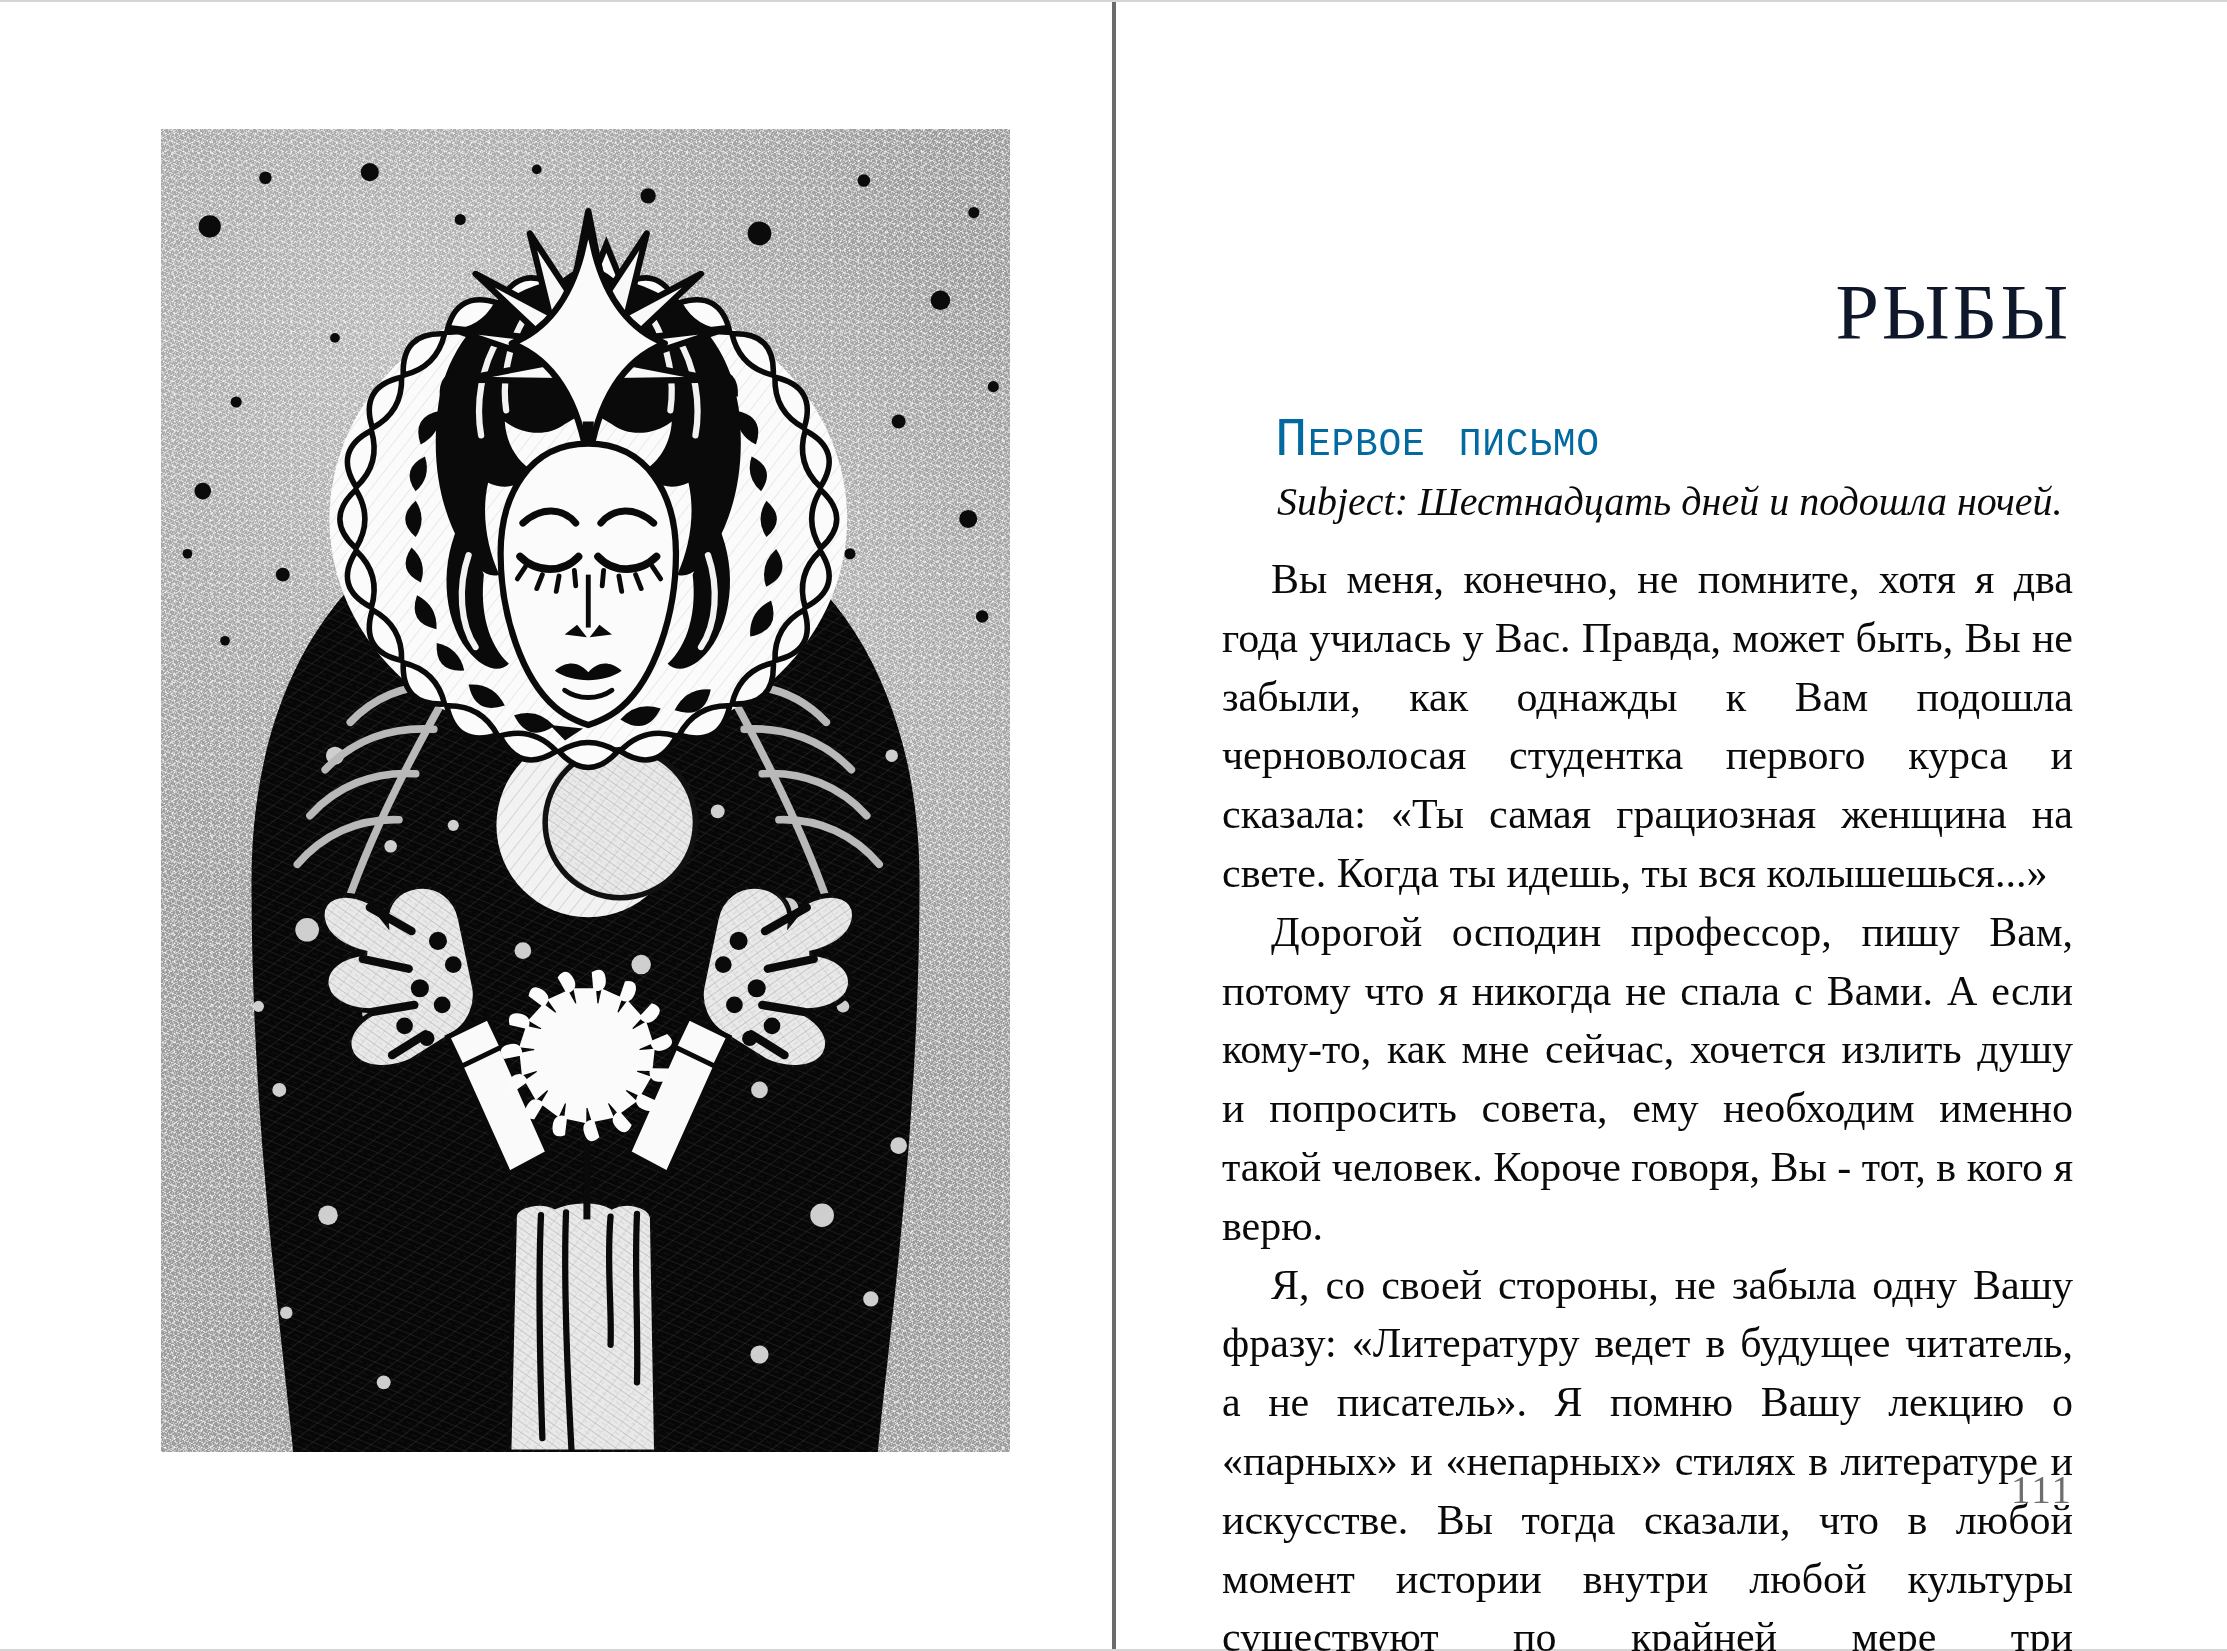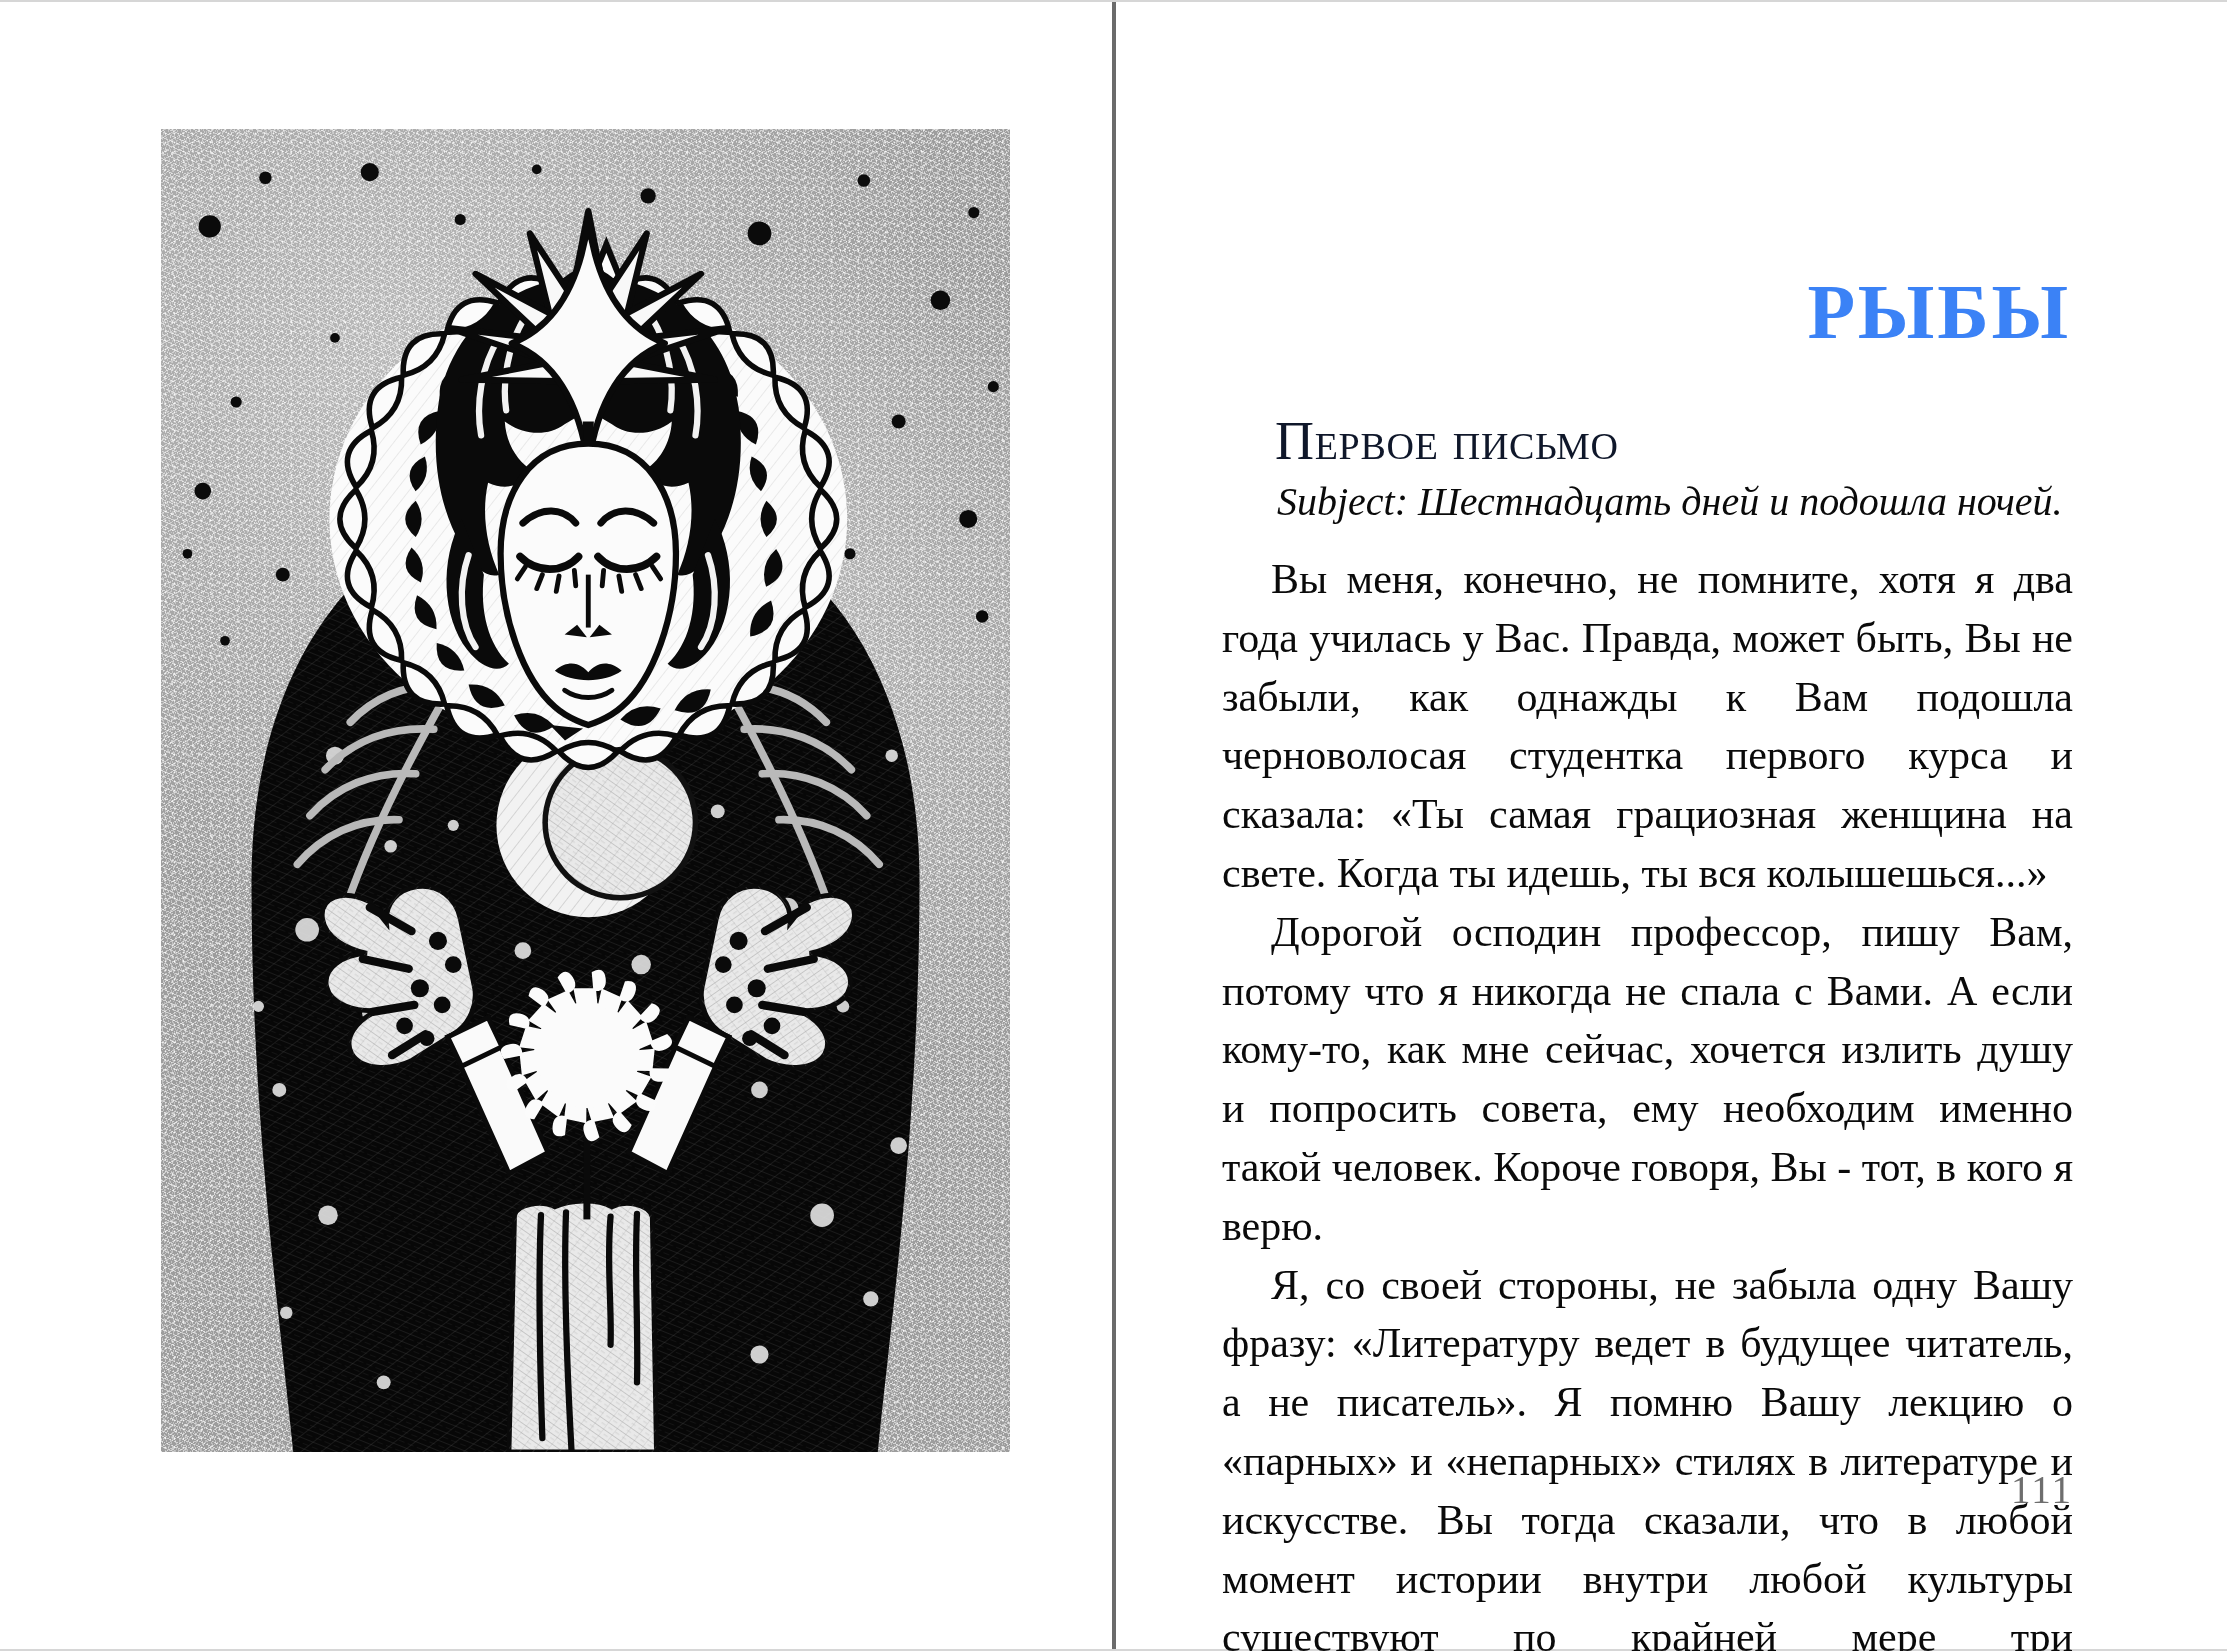--- a/index.html
+++ b/index.html
@@ -48,26 +48,26 @@
   }
 
   svg.art{position:absolute;inset:0;width:100%;height:100%;display:block;}
 
   
   .page-right{position:absolute;left:1117px;top:0;width:1111px;height:1651px;}
 
   .chapter-title{
     position:absolute;left:1222px;top:221px;width:849px;
     text-align:right;font-size:78px;line-height:1;letter-spacing:2.8px;
-    color:#3b82f6;font-weight:700;
+    color:#0f172a;font-weight:400;
   }
   .section-title{
     position:absolute;left:1275px;top:369px;width:835px;
-    font-size:54px;line-height:1;color:#0f172a;
-    font-variant:small-caps;letter-spacing:0.7px;font-weight:400;
+    font-size:54px;line-height:1;color:#0369a1;
+    font-variant:small-caps;letter-spacing:0.7px;font-weight:400;font-family:Liberation Mono, monospace;
   }
   .subject-line{
     position:absolute;left:1277px;top:480px;width:835px;
     font-size:40px;line-height:1.1;font-style:italic;color:#0a0a0a;
   }
   .body-text{
     position:absolute;left:1222px;top:550px;width:851px;
     font-size:42px;line-height:1.40;color:#0a0a0a;
     text-align:justify;text-justify:inter-word;
     hyphens:manual;

